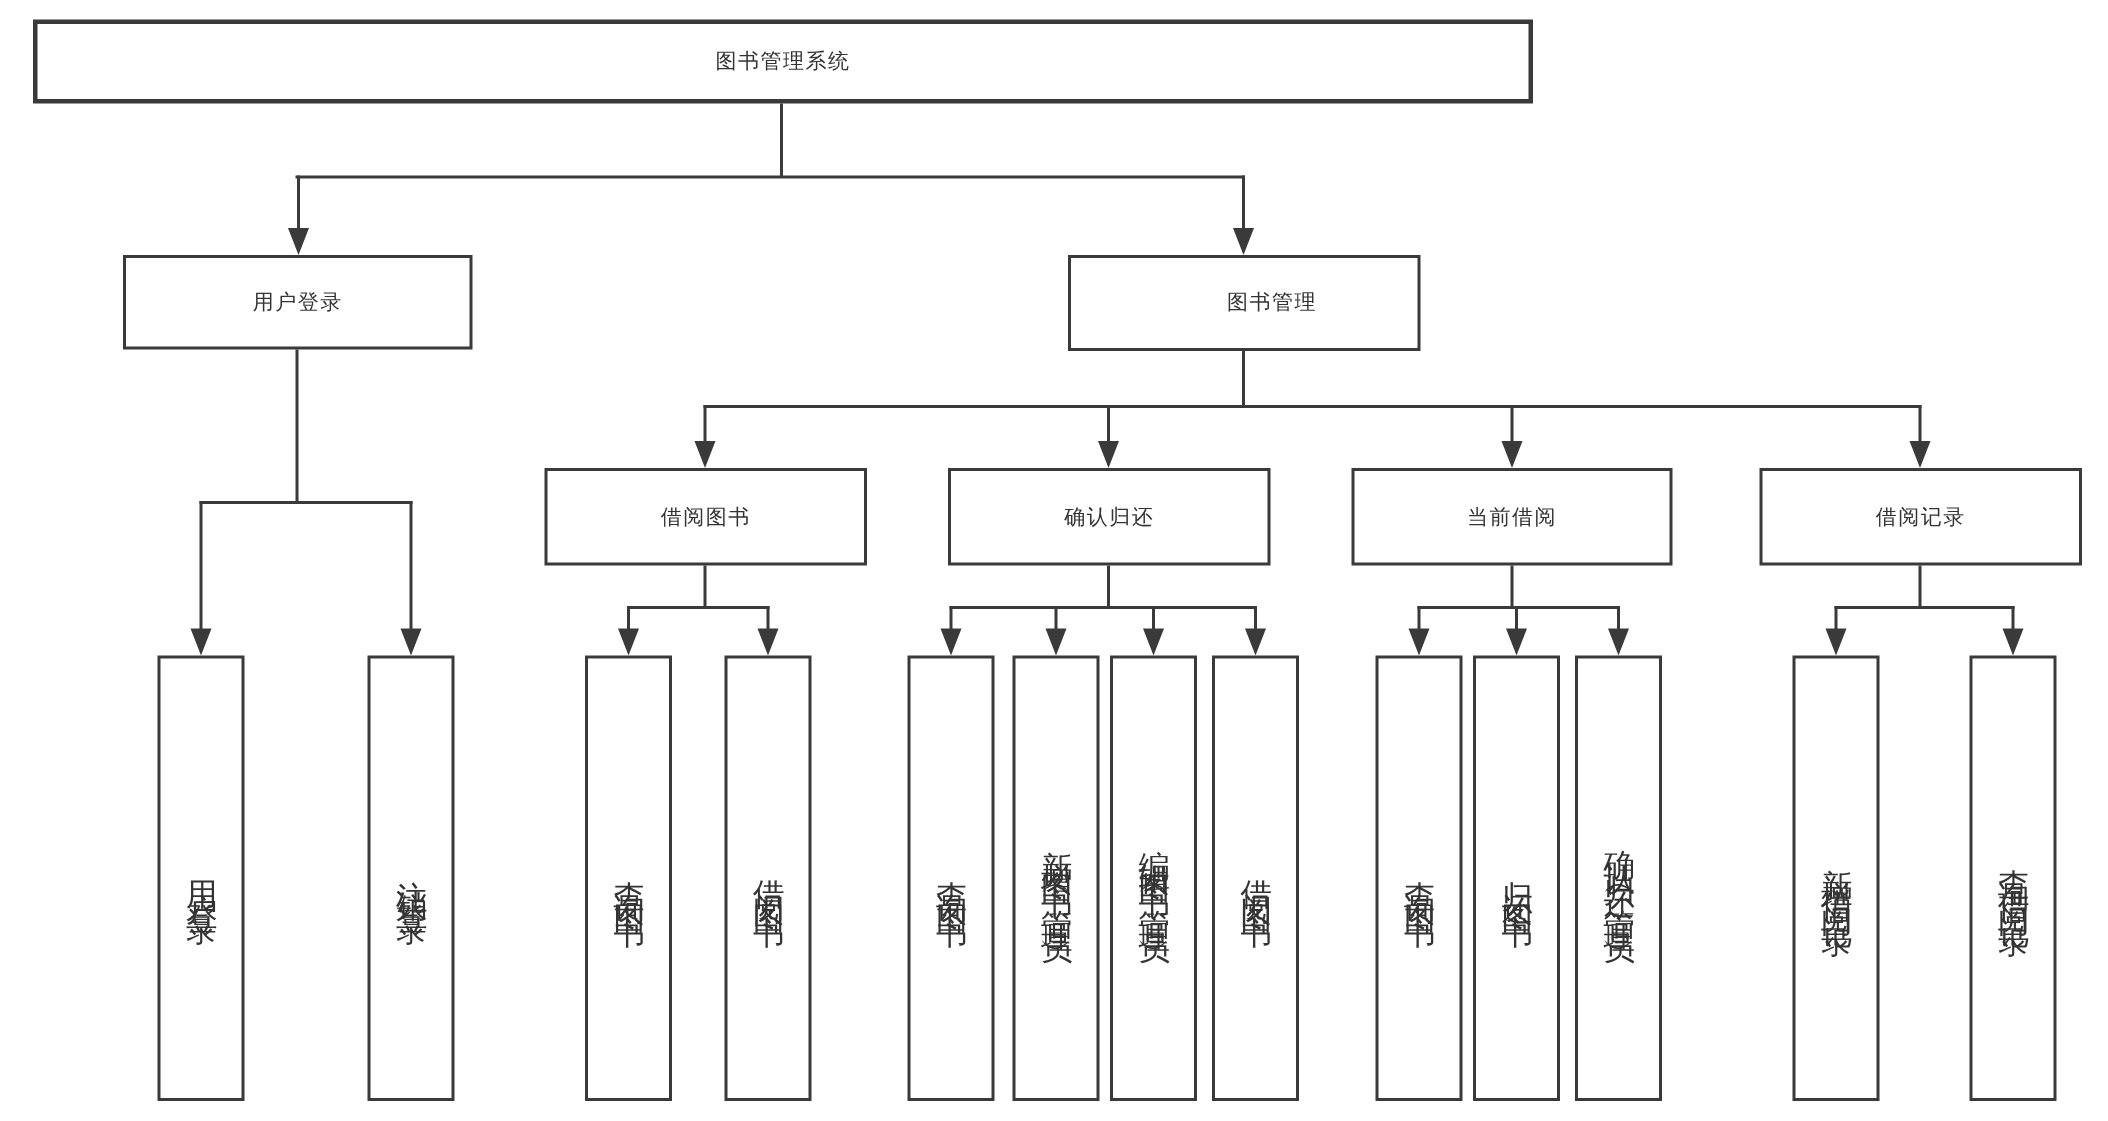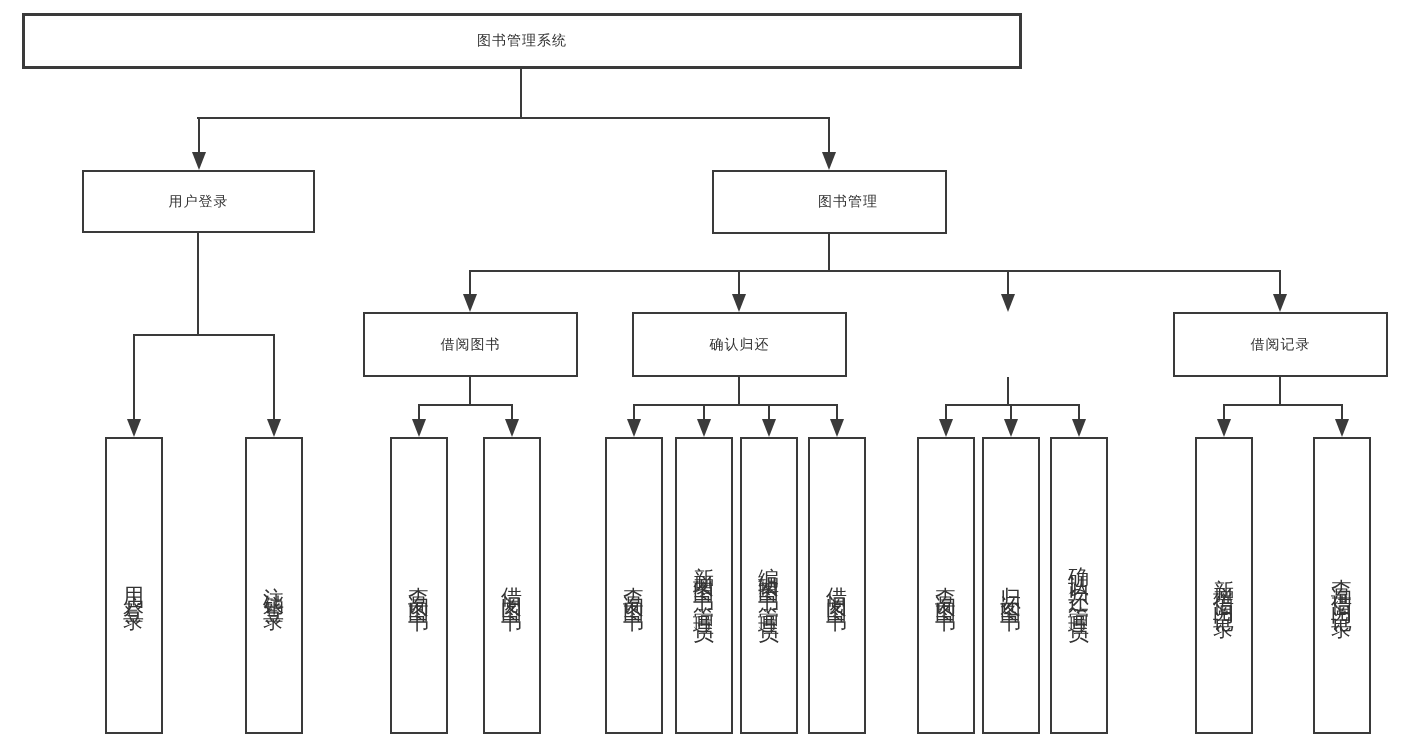--- a/index.html
+++ b/index.html
@@ -78,20 +78,23 @@
   </div>
   <div class="hbox" style="left:712px;top:170px;width:235px;height:64px;padding-left:37px;">
     <span>图书管理</span>
   </div>
 
   <div class="hbox" style="left:363px;top:312px;width:215px;height:65px;">
     <span>借阅图书</span>
   </div>
   <div class="hbox" style="left:632px;top:312px;width:215px;height:65px;">
     <span>确认归还</span>
+  </div>
+  <div class="hbox" style="left:901px;top:312px;width:214px;height:65px;">
+    <span>当前借阅</span>
   </div>
   <div class="hbox" style="left:1173px;top:312px;width:215px;height:65px;">
     <span>借阅记录</span>
   </div>
 
   <div class="vbox" style="left:105px;top:437px;width:58px;height:297px;">
     <span class="vtext">用户登录</span>
   </div>
   <div class="vbox" style="left:245px;top:437px;width:58px;height:297px;">
     <span class="vtext">注销登录</span>

